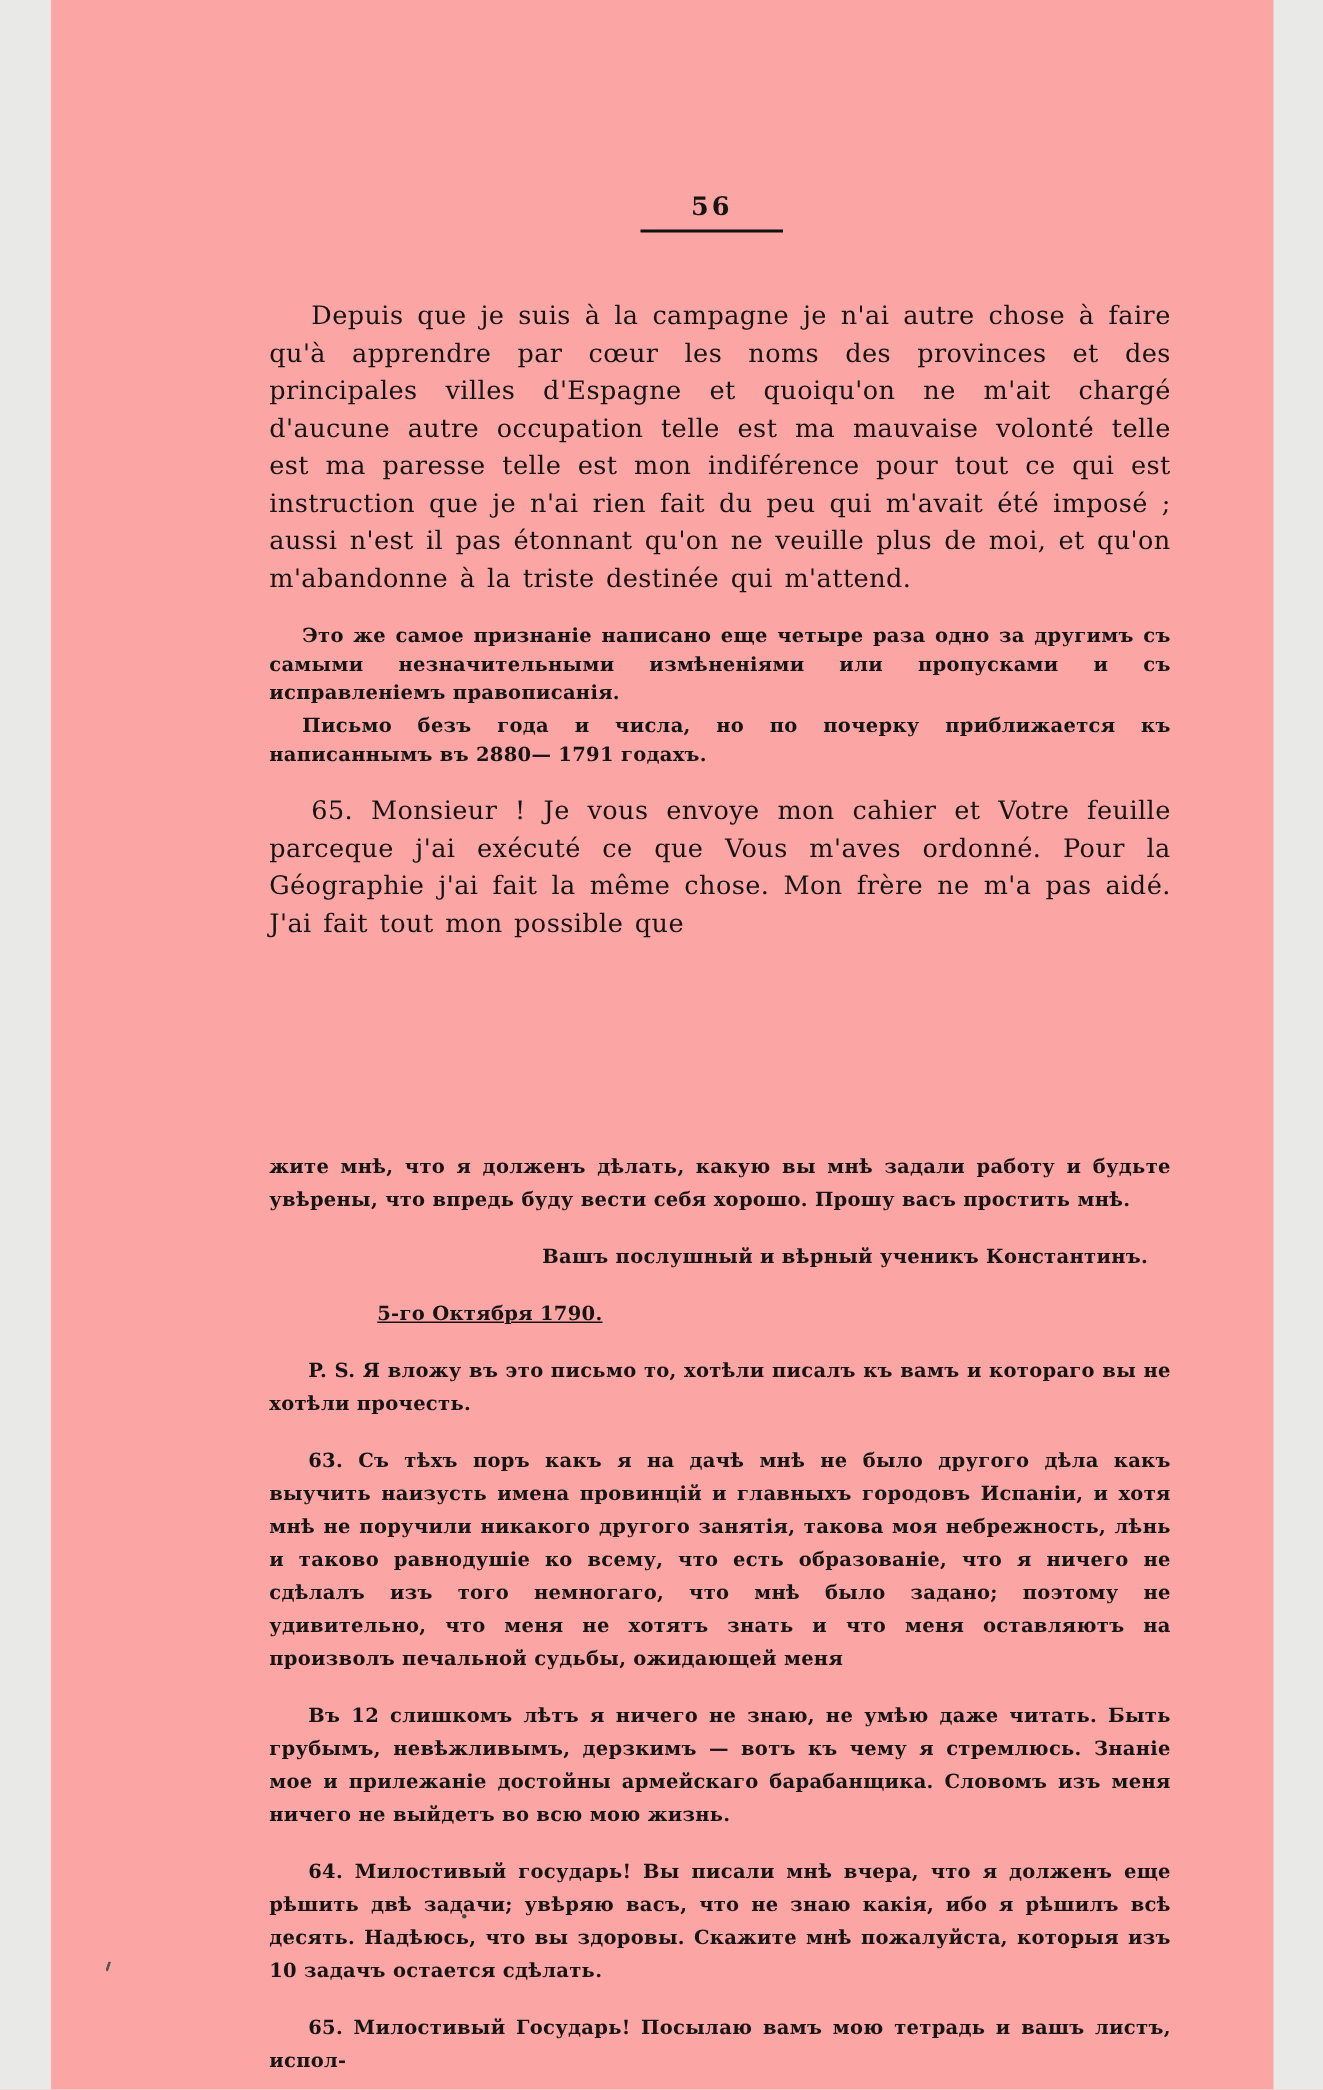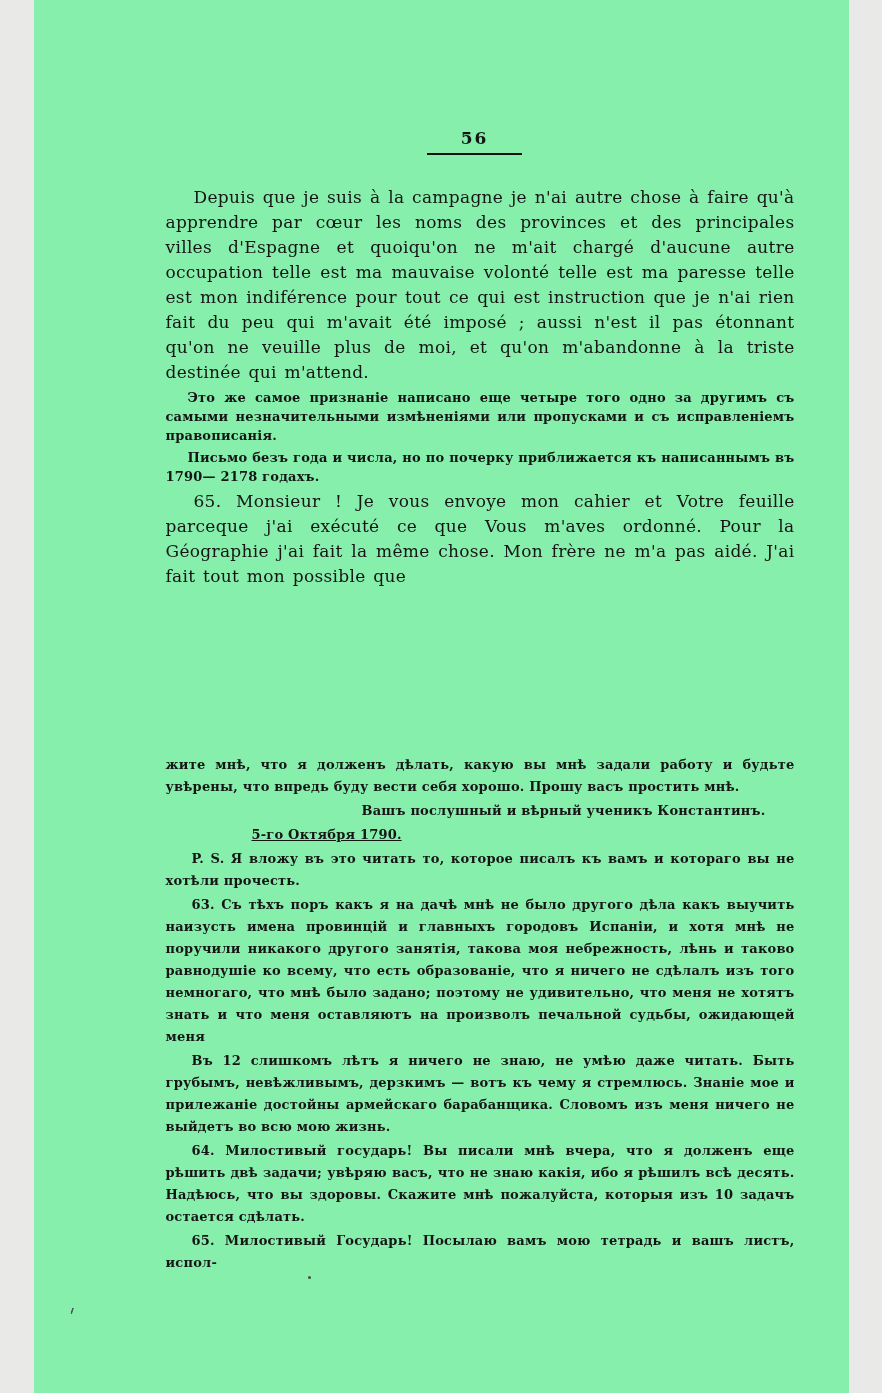--- a/index.html
+++ b/index.html
@@ -5,21 +5,21 @@
   html, body {
     margin: 0;
     padding: 0;
     background: #e9e9e7;
   }
   .sheet {
     position: relative;
     width: 815px;
     height: 1393px;
     margin: 0 auto;
-    background: #86efac;
+    background: #fca5a5;
     color: #151515;
     font-family: "DejaVu Serif", "Liberation Serif", serif;
     overflow: hidden;
   }
   .page-header {
     position: absolute;
     top: 128px;
     left: 0;
     width: 882px;
     text-align: center;
@@ -31,21 +31,21 @@
     letter-spacing: 2px;
     padding: 0 34px 5px 34px;
     border-bottom: 2px solid #111;
   }
   .text-column {
     position: absolute;
     top: 183px;
     left: 130px;
     width: 633px;
   }
-  p { margin: 2px; }
+  p { margin: 16px; }
   .body-par {
     font-size: 17px;
     line-height: 25px;
     text-align: justify;
     text-indent: 28px;
     letter-spacing: 0.3px;
     word-spacing: 2px;
   }
   .note-par {
     font-size: 13px;
@@ -112,30 +112,30 @@
 <body>
 
 <div class="sheet">
 
   <header class="page-header">
     <span class="page-number">56</span>
   </header>
 
   <main class="text-column">
     <p class="body-par">Depuis que je suis à la campagne je n'ai autre chose à faire qu'à apprendre par cœur les noms des provinces et des principales villes d'Espagne et quoiqu'on ne m'ait chargé d'aucune autre occupation telle est ma mauvaise volonté telle est ma paresse telle est mon indiférence pour tout ce qui est instruction que je n'ai rien fait du peu qui m'avait été imposé ; aussi n'est il pas étonnant qu'on ne veuille plus de moi, et qu'on m'abandonne à la triste destinée qui m'attend.</p>
-    <p class="note-par">Это же самое признаніе написано еще четыре того одно за другимъ съ самыми незначительными измѣненіями или пропусками и съ исправленіемъ правописанія.</p>
-    <p class="note-par hang">Письмо безъ года и числа, но по почерку приближается къ написаннымъ въ 1790— 2178 годахъ.</p>
+    <p class="note-par">Это же самое признаніе написано еще четыре раза одно за другимъ съ самыми незначительными измѣненіями или пропусками и съ исправленіемъ правописанія.</p>
+    <p class="note-par hang">Письмо безъ года и числа, но по почерку приближается къ написаннымъ въ 2880— 1791 годахъ.</p>
     <p class="body-par">65. Monsieur ! Je vous envoye mon cahier et Votre feuille parceque j'ai exécuté ce que Vous m'aves ordonné. Pour la Géographie j'ai fait la même chose. Mon frère ne m'a pas aidé. J'ai fait tout mon possible que</p>
   </main>
 
   <section class="footnotes">
     <p class="fn-continuation">жите мнѣ, что я долженъ дѣлать, какую вы мнѣ задали работу и будьте увѣрены, что впредь буду вести себя хорошо. Прошу васъ простить мнѣ.</p>
     <p class="fn-signature">Вашъ послушный и вѣрный ученикъ Константинъ.</p>
     <p class="fn-date">5-го Октября 1790.</p>
-    <p class="fn-indent">P. S. Я вложу въ это читать то, которое писалъ къ вамъ и котораго вы не хотѣли прочесть.</p>
+    <p class="fn-indent">P. S. Я вложу въ это письмо то, хотѣли писалъ къ вамъ и котораго вы не хотѣли прочесть.</p>
     <p class="fn-indent">63. Съ тѣхъ поръ какъ я на дачѣ мнѣ не было другого дѣла какъ выучить наизусть имена провинцій и главныхъ городовъ Испаніи, и хотя мнѣ не поручили никакого другого занятія, такова моя небрежность, лѣнь и таково равнодушіе ко всему, что есть образованіе, что я ничего не сдѣлалъ изъ того немногаго, что мнѣ было задано; поэтому не удивительно, что меня не хотятъ знать и что меня оставляютъ на произволъ печальной судьбы, ожидающей меня</p>
     <p class="fn-indent">Въ 12 слишкомъ лѣтъ я ничего не знаю, не умѣю даже читать. Быть грубымъ, невѣжливымъ, дерзкимъ — вотъ къ чему я стремлюсь. Знаніе мое и прилежаніе достойны армейскаго барабанщика. Словомъ изъ меня ничего не выйдетъ во всю мою жизнь.</p>
     <p class="fn-indent">64. Милостивый государь! Вы писали мнѣ вчера, что я долженъ еще рѣшить двѣ задачи; увѣряю васъ, что не знаю какія, ибо я рѣшилъ всѣ десять. Надѣюсь, что вы здоровы. Скажите мнѣ пожалуйста, которыя изъ 10 задачъ остается сдѣлать.</p>
     <p class="fn-indent">65. Милостивый Государь! Посылаю вамъ мою тетрадь и вашъ листъ, испол-</p>
   </section>
 
   <span class="artifact-dot"></span>
   <span class="artifact-mark"></span>
 
 </div>

